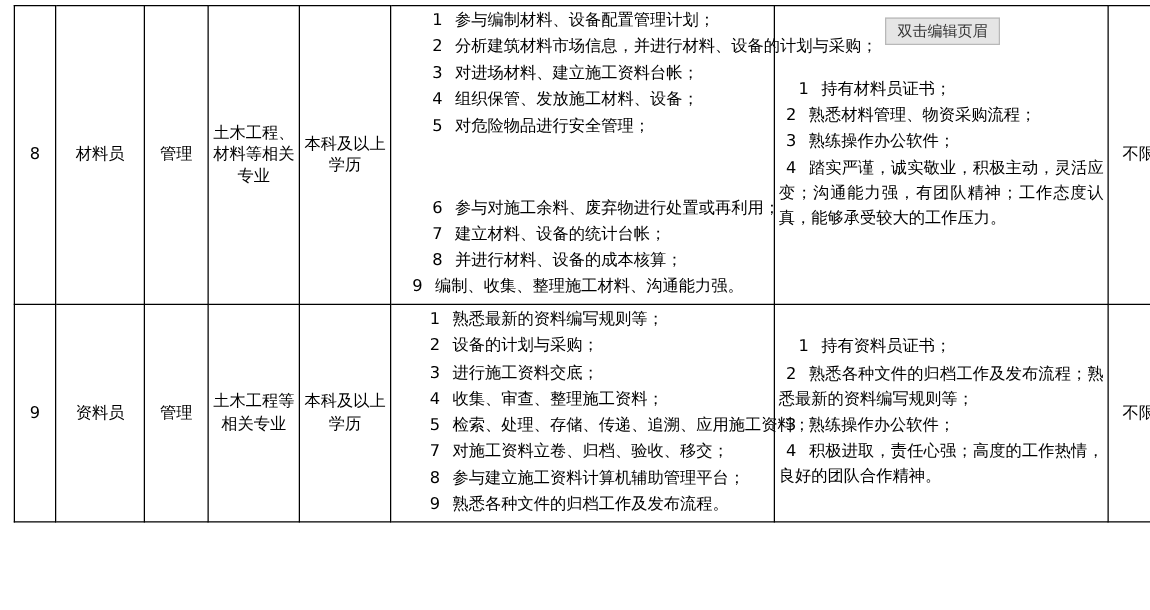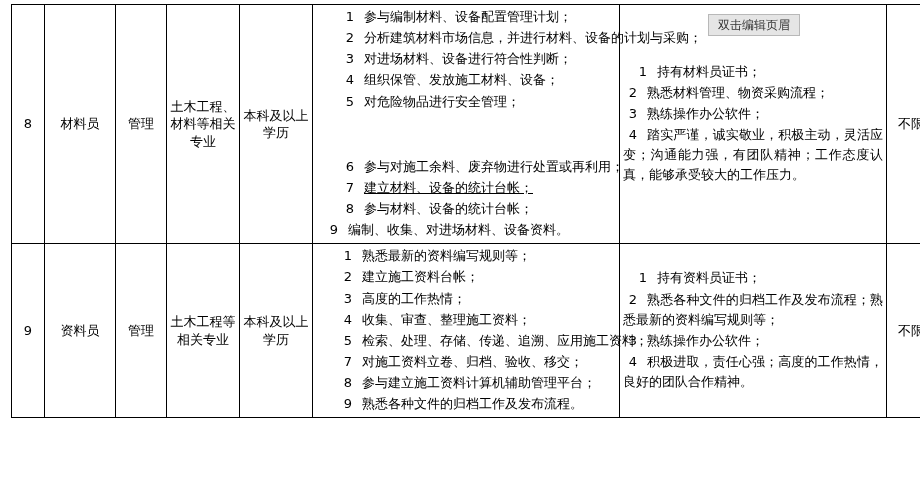--- a/index.html
+++ b/index.html
@@ -78,21 +78,21 @@
   .duty-list li {
     padding-left: 0;
   }
   
   .duty-list li:nth-child(1) { padding-left: 24px; }
   .duty-list li:nth-child(2) { padding-left: 24px; }
   .duty-list li:nth-child(3) { padding-left: 24px; }
   .duty-list li:nth-child(4) { padding-left: 24px; }
   .duty-list li:nth-child(5) { padding-left: 24px; }
   .duty-list li:nth-child(6) { padding-left: 24px; margin-top: 45px; }
-  .duty-list li:nth-child(7) { padding-left: 24px; text-decoration: underline; }
+  .duty-list li:nth-child(7) { padding-left: 24px; }
   .duty-list li:nth-child(8) { padding-left: 24px; }
   .duty-list li:nth-child(9) { padding-left: 8px; }
 
   .duty-list2 li { padding-left: 22px; }
 
   .req-list li {
     white-space: normal;
     padding-left: 0;
     text-align: justify;
   }
@@ -127,27 +127,27 @@
       <tr>
         <td class="col-no">8</td>
         <td class="col-post">材料员</td>
         <td class="col-cat">管理</td>
         <td class="col-major center-text">土木工程、材料等相关专业</td>
         <td class="col-edu center-text">本科及以上学历</td>
         <td class="col-duty cell-pad">
           <ol class="numlist duty-list">
             <li><span class="li-num">1</span><span class="li-gap"></span><span>参与编制材料、设备配置管理计划；</span></li>
             <li><span class="li-num">2</span><span class="li-gap"></span><span>分析建筑材料市场信息，并进行材料、设备的计划与采购；</span></li>
-            <li><span class="li-num">3</span><span class="li-gap"></span><span>对进场材料、设备进行符合性判断；</span></li>
+            <li><span class="li-num">3</span><span class="li-gap"></span><span>对进场材料、建立施工资料台帐；</span></li>
             <li><span class="li-num">4</span><span class="li-gap"></span><span>组织保管、发放施工材料、设备；</span></li>
             <li><span class="li-num">5</span><span class="li-gap"></span><span>对危险物品进行安全管理；</span></li>
             <li><span class="li-num">6</span><span class="li-gap"></span><span>参与对施工余料、废弃物进行处置或再利用；</span></li>
             <li><span class="li-num">7</span><span class="li-gap"></span><span>建立材料、设备的统计台帐；</span></li>
-            <li><span class="li-num">8</span><span class="li-gap"></span><span>参与材料、设备的统计台帐；</span></li>
-            <li><span class="li-num">9</span><span class="li-gap"></span><span>编制、收集、对进场材料、设备资料。</span></li>
+            <li><span class="li-num">8</span><span class="li-gap"></span><span>并进行材料、设备的成本核算；</span></li>
+            <li><span class="li-num">9</span><span class="li-gap"></span><span>编制、收集、整理施工材料、沟通能力强。</span></li>
           </ol>
         </td>
         <td class="col-req cell-pad">
           <ol class="numlist wrap req-list">
             <li><span class="li-num">1</span><span class="li-gap"></span><span>持有材料员证书；</span></li>
             <li><span class="li-num">2</span><span class="li-gap"></span><span>熟悉材料管理、物资采购流程；</span></li>
             <li><span class="li-num">3</span><span class="li-gap"></span><span>熟练操作办公软件；</span></li>
             <li><span class="li-num">4</span><span class="li-gap"></span><span>踏实严谨，诚实敬业，积极主动，灵活应变；沟通能力强，有团队精神；工作态度认真，能够承受较大的工作压力。</span></li>
           </ol>
         </td>
@@ -156,22 +156,22 @@
 
       <tr>
         <td class="col-no">9</td>
         <td class="col-post">资料员</td>
         <td class="col-cat">管理</td>
         <td class="col-major center-text">土木工程等相关专业</td>
         <td class="col-edu center-text">本科及以上学历</td>
         <td class="col-duty cell-pad">
           <ol class="numlist duty-list2">
             <li><span class="li-num">1</span><span class="li-gap"></span><span>熟悉最新的资料编写规则等；</span></li>
-            <li><span class="li-num">2</span><span class="li-gap"></span><span>建立施工资料台帐；</span></li>
-            <li><span class="li-num">3</span><span class="li-gap"></span><span>高度的工作热情；</span></li>
+            <li><span class="li-num">2</span><span class="li-gap"></span><span>设备的计划与采购；</span></li>
+            <li><span class="li-num">3</span><span class="li-gap"></span><span>进行施工资料交底；</span></li>
             <li><span class="li-num">4</span><span class="li-gap"></span><span>收集、审查、整理施工资料；</span></li>
             <li><span class="li-num">5</span><span class="li-gap"></span><span>检索、处理、存储、传递、追溯、应用施工资料；</span></li>
             <li><span class="li-num">7</span><span class="li-gap"></span><span>对施工资料立卷、归档、验收、移交；</span></li>
             <li><span class="li-num">8</span><span class="li-gap"></span><span>参与建立施工资料计算机辅助管理平台；</span></li>
             <li><span class="li-num">9</span><span class="li-gap"></span><span>熟悉各种文件的归档工作及发布流程。</span></li>
           </ol>
         </td>
         <td class="col-req cell-pad">
           <ol class="numlist wrap req-list">
             <li><span class="li-num">1</span><span class="li-gap"></span><span>持有资料员证书；</span></li>

